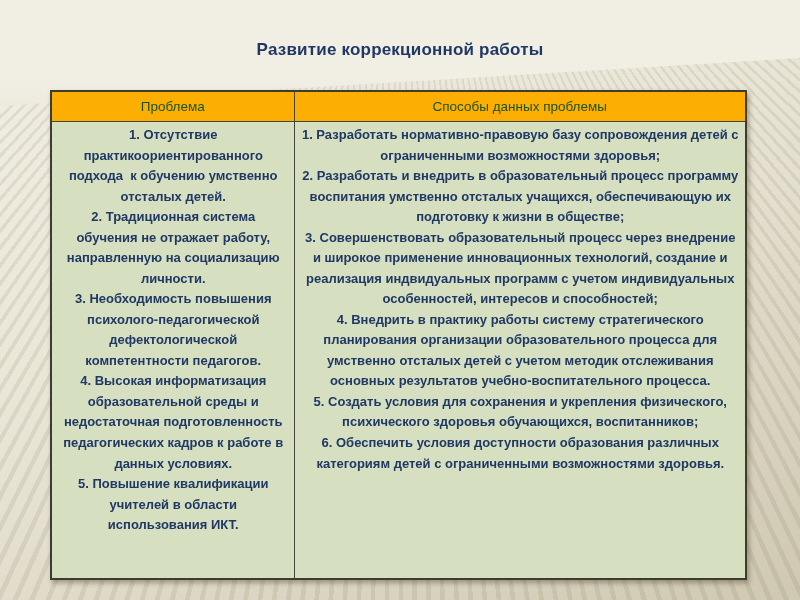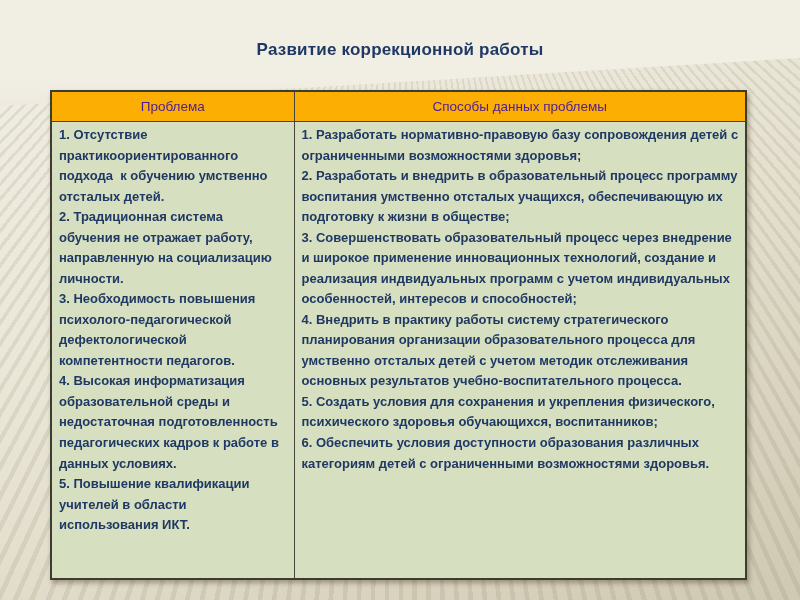--- a/index.html
+++ b/index.html
@@ -57,35 +57,36 @@
   }
   .grid col.c1 { width: 243px; }
   .grid col.c2 { width: 452px; }
   .grid th, .grid td {
     border: 1px solid #45453A;
   }
   .grid { border: 2px solid #3C3C31; }
   .grid th {
     height: 25px;
     background: var(--header-bg, #FCAE03);
-    color: #4c1d95;
+    color: #14532d;
     font-size: 13.5px;
     font-weight: normal;
     text-align: center;
     padding: 2px 4px;
   }
   .grid td {
     background: var(--cell-bg, #D6E0C0);
     color: var(--text, #1F3864);
     vertical-align: top;
     font-size: 13px;
     font-weight: bold;
     line-height: 1.58;
     padding: 3px 6px 4px 7px;
     white-space: pre-wrap;
+    text-align: center;
   }
 </style>
 </head>
 <body>
 
 <div class="slide">
   <div class="bg-stripes"></div>
   <div class="bg-top"></div>
 
   <h1 class="title">Развитие коррекционной работы</h1>

